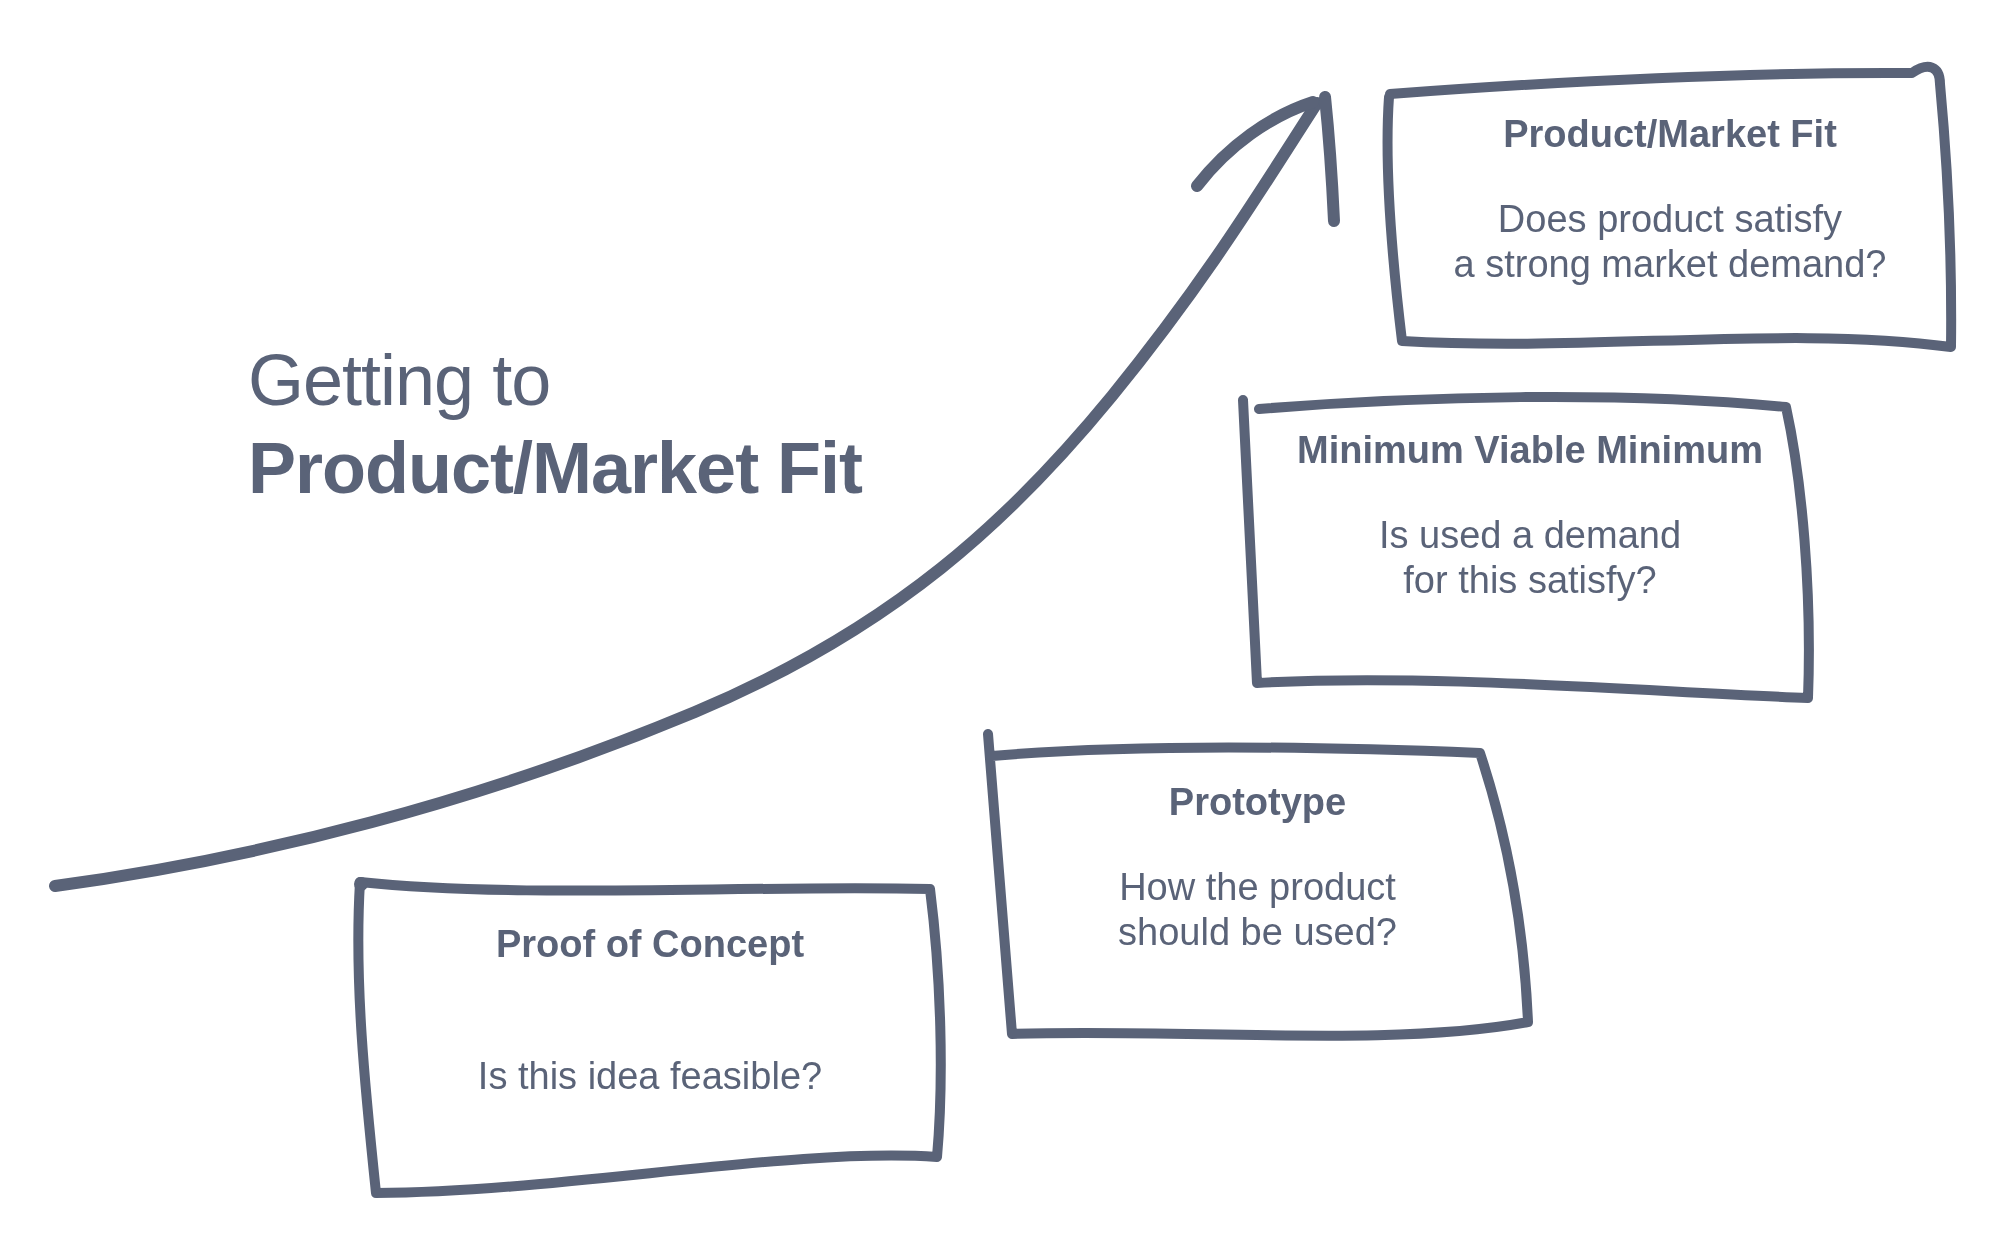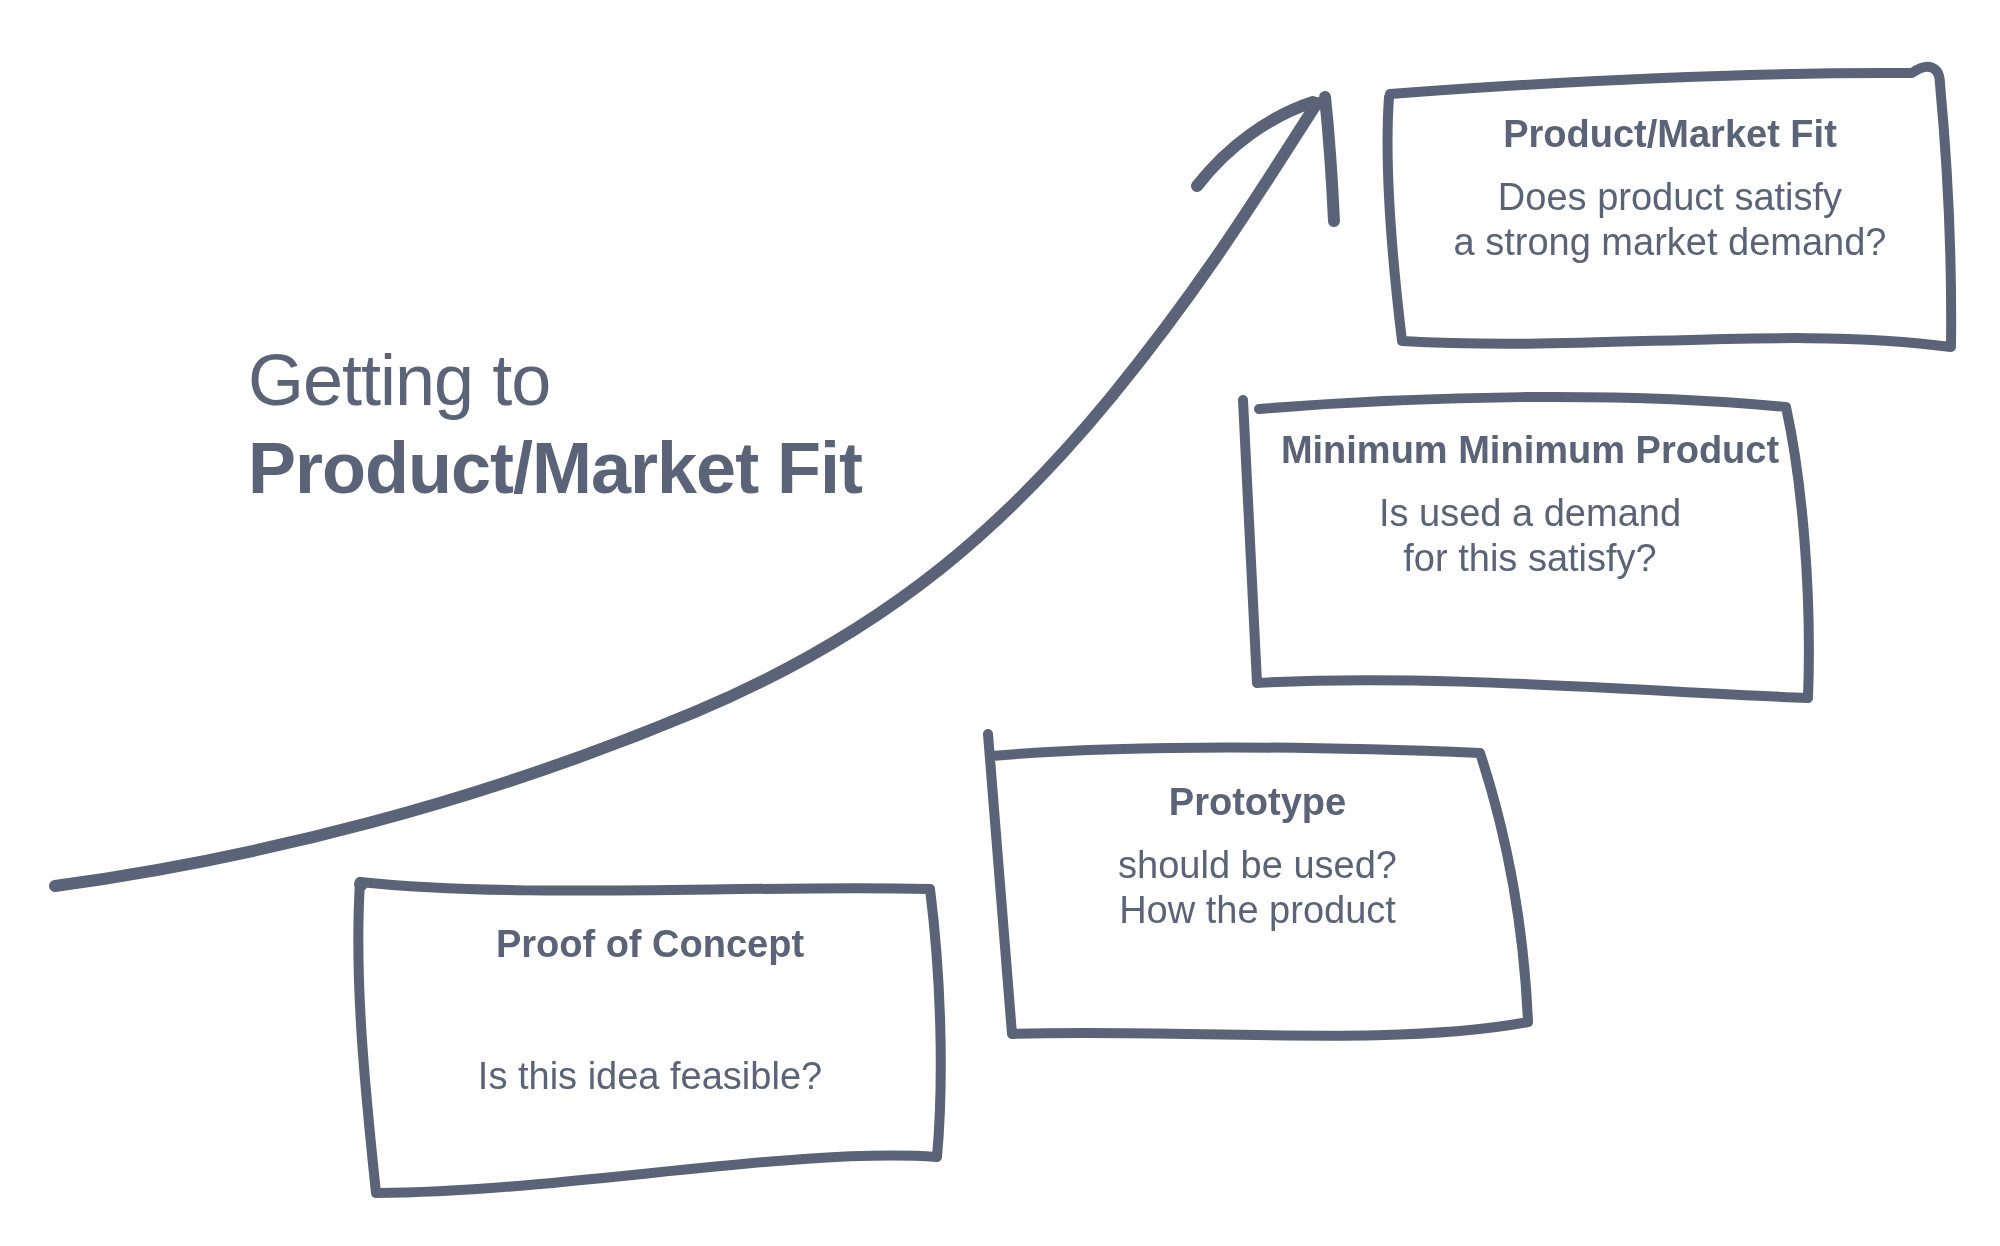--- a/index.html
+++ b/index.html
@@ -35,21 +35,21 @@
   }
   .heading .line1 { font-weight: 400; }
   .heading .line2 { font-weight: 700; }
   .card-text {
     position: absolute;
     text-align: center;
     font-size: 38px;
     line-height: 45px;
   }
   .card-title { font-weight: 700; display: block; }
-  .card-body { display: block; margin-top: 18px; }
+  .card-body { display: block; margin-top: 40px; }
   .card-body span { display: block; }
   
   .ct-poc  { left: 360px;  top: 922px; width: 580px; }
   .ct-poc .card-body   { margin-top: 87px; }
   .ct-proto{ left: 995px;  top: 780px; width: 525px; }
   .ct-mvp  { left: 1255px; top: 428px; width: 550px; }
   .ct-pmf  { left: 1395px; top: 112px; width: 550px; }
 </style>
 </head>
 <body>
@@ -102,27 +102,27 @@
   <div class="card-text ct-poc">
     <span class="card-title">Proof of Concept</span>
     <span class="card-body">
       <span>Is this idea feasible?</span>
     </span>
   </div>
 
   <div class="card-text ct-proto">
     <span class="card-title">Prototype</span>
     <span class="card-body">
+      <span>How the product</span>
       <span>should be used?</span>
-      <span>How the product</span>
     </span>
   </div>
 
   <div class="card-text ct-mvp">
-    <span class="card-title">Minimum Minimum Product</span>
+    <span class="card-title">Minimum Viable Minimum</span>
     <span class="card-body">
       <span>Is used a demand</span>
       <span>for this satisfy?</span>
     </span>
   </div>
 
   <div class="card-text ct-pmf">
     <span class="card-title">Product/Market Fit</span>
     <span class="card-body">
       <span>Does product satisfy</span>

